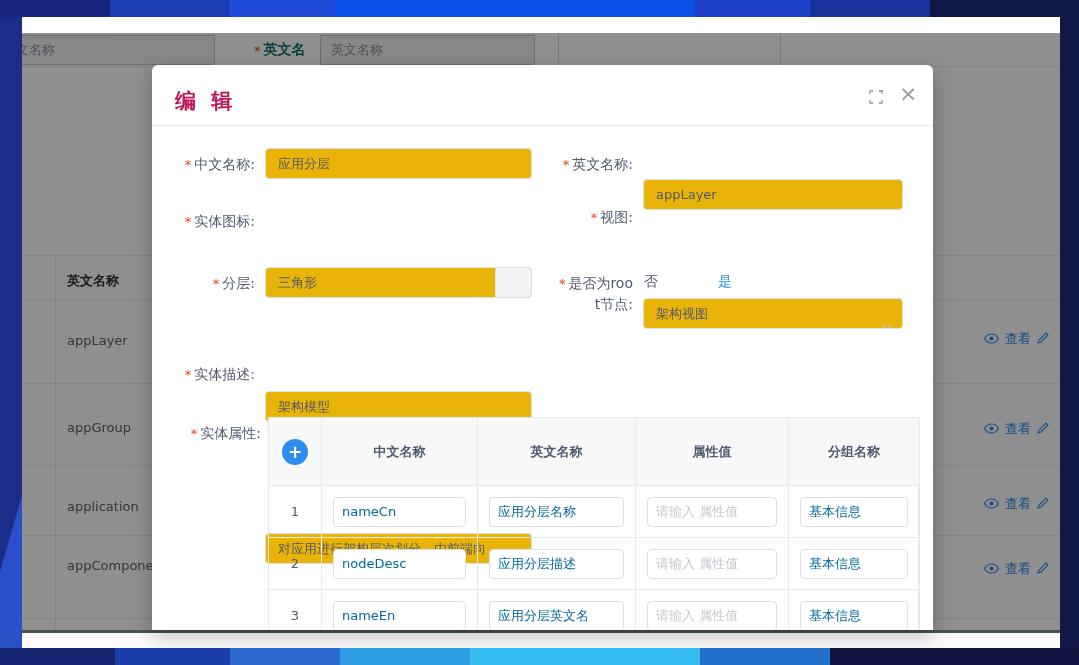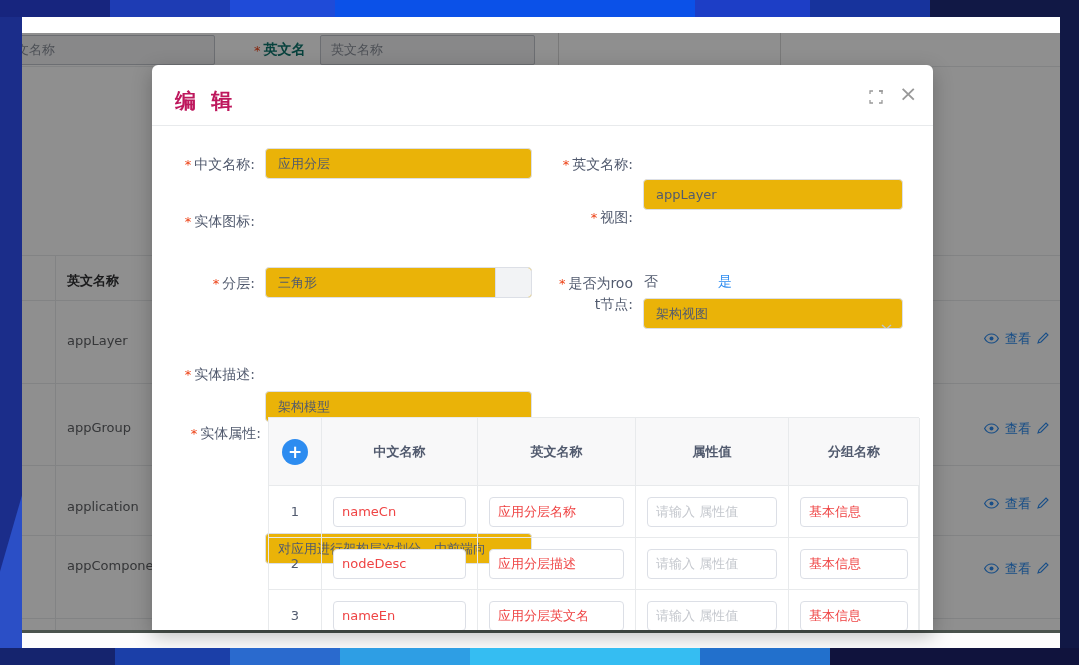--- a/index.html
+++ b/index.html
@@ -70,21 +70,21 @@
   
   .attr-table { left:116px; top:352px; width:651px; display:grid;
                 grid-template-columns:53px 156px 158px 153px 131px;
                 grid-template-rows:68px 52px 52px 52px;
                 border:1px solid #e8eaec; }
   .at-cell { border-right:1px solid #e8eaec; border-bottom:1px solid #e8eaec;
              display:flex; align-items:center; justify-content:center; overflow:hidden; }
   .at-head { background:#f8f8f9; font-size:13px; font-weight:bold; color:#515a6e; }
   .at-idx { font-size:13px; color:#515a6e; }
   .at-input { width:calc(100% - 22px); height:30px; border:1px solid #dcdfe6; border-radius:4px;
-              padding:0 8px; font-size:13px; color:#ef4444; background:#fff;
+              padding:0 8px; font-size:13px; color:#0369a1; background:#fff;
               font-family:"DejaVu Sans","Liberation Sans",sans-serif; }
   .at-input::placeholder { color:#c5c8ce; }
   .plus-btn { width:26px; height:26px; border-radius:50%; background:#2d8cf0; color:#fff; font-size:17px;
               line-height:26px; text-align:center; }
 </style>
 </head>
 <body>
 
 <div class="screen">
 

